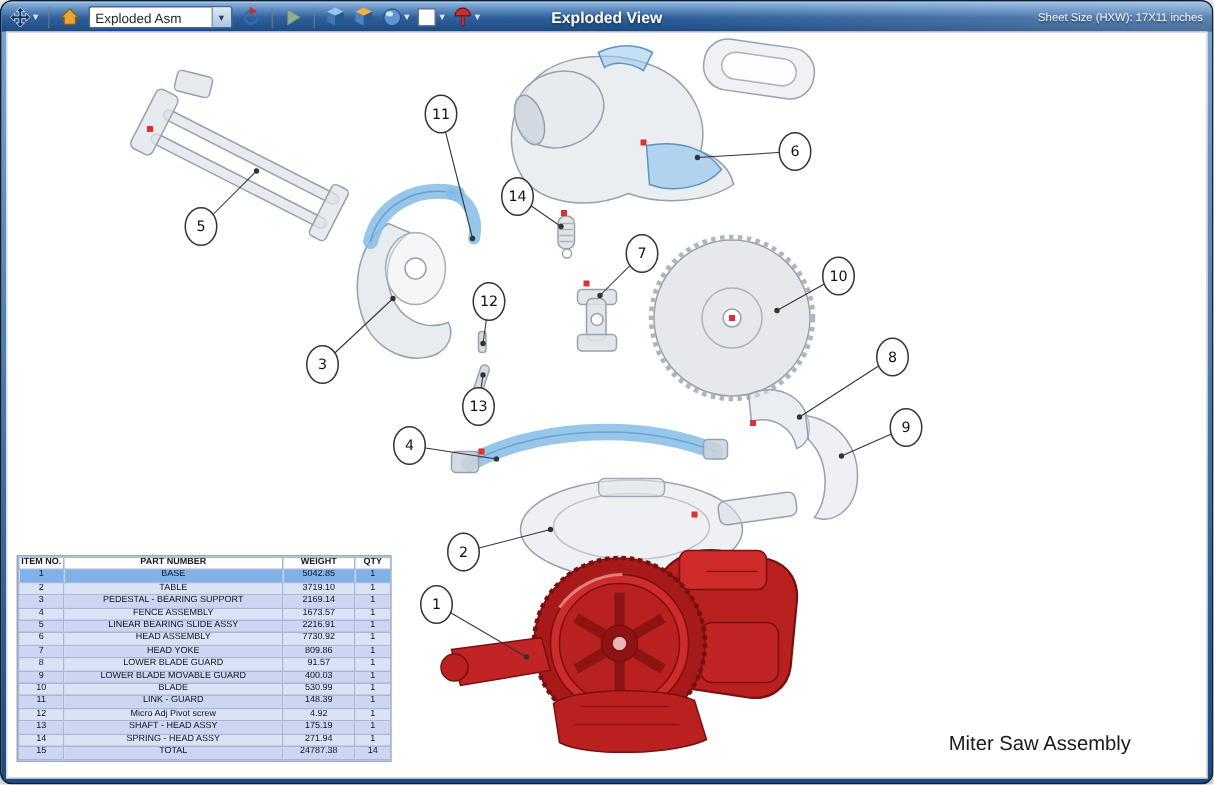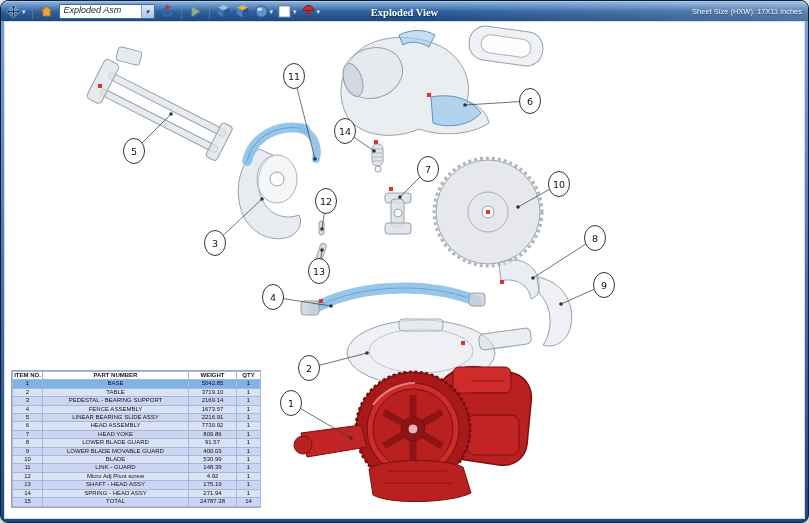--- a/index.html
+++ b/index.html
@@ -20,33 +20,33 @@
       linear-gradient(to right, rgba(255,255,255,0) 55%, rgba(255,255,255,.22)),
       linear-gradient(to bottom, #86b0dc 0%, #3a6ba6 45%, var(--toolbar-mid) 50%, #1c4a80 100%);
     border-top: 1px solid #a7c6e6;
     color: #eaf2fb;
   }
   .tb-left { display: flex; align-items: center; gap: 2px; height: 100%; }
   .tbtn { display: flex; align-items: center; height: 18px; padding: 0 1px; border-radius: 2px; cursor: default; }
   .dd { font-size: 7px; color: #dce8f5; margin-left: 1px; line-height: 1; }
   .sep { width: 1px; height: 14px; margin: 0 3px; background: rgba(10,40,70,.55); border-right: 1px solid rgba(255,255,255,.28); }
   .combo {
-    display: flex; align-items: flex-start; height: 15px; width: 96px;
-    background: #ffffff; border: 1px solid #44679a; border-radius: 2px; margin: 0 2px; font-style: italic;
+    display: flex; align-items: center; height: 15px; width: 96px;
+    background: #ffffff; border: 1px solid #44679a; border-radius: 2px; margin: 0 2px;
   }
   .combo-text { flex: 1; font-size: 9px; color: #1b2430; padding-left: 4px; white-space: nowrap; overflow: hidden; }
   .combo-btn {
     width: 13px; height: 100%; display: flex; align-items: center; justify-content: center;
     background: linear-gradient(#dfeaf6, #aac4e0); border-left: 1px solid #7e9cc2;
     font-size: 7px; color: #27415f;
   }
   .tb-title {
     position: absolute; left: 50%; top: 50%; transform: translate(-50%, -50%);
     font-size: 10.5px; font-weight: bold; color: #ffffff;
-    text-shadow: 0 1px 2px rgba(0,0,0,.55); white-space: nowrap; font-family: Liberation Serif, serif;
+    text-shadow: 0 1px 2px rgba(0,0,0,.55); white-space: nowrap;
   }
   .tb-right { margin-left: auto; font-size: 7.5px; color: #f2f7fc; white-space: nowrap; text-shadow: 0 1px 1px rgba(0,0,0,.4); text-align: right; }
 
   
   .canvas {
     position: absolute; left: 3px; right: 3px; top: 20px; bottom: 3px;
     background: #ffffff; overflow: hidden;
     box-shadow: inset 0 0 0 1px #d3dae3;
   }
   .canvas > svg.drawing { position: absolute; left: 0; top: 0; }
@@ -476,14 +476,15 @@
             <tr class="even">
               <td>15</td>
               <td>TOTAL</td>
               <td>24787.38</td>
               <td>14</td>
             </tr>
           </tbody>
       </table>
     </div>
 
+    <div class="caption">Miter Saw Assembly</div>
   </div>
 </div>
 
 </body></html>

